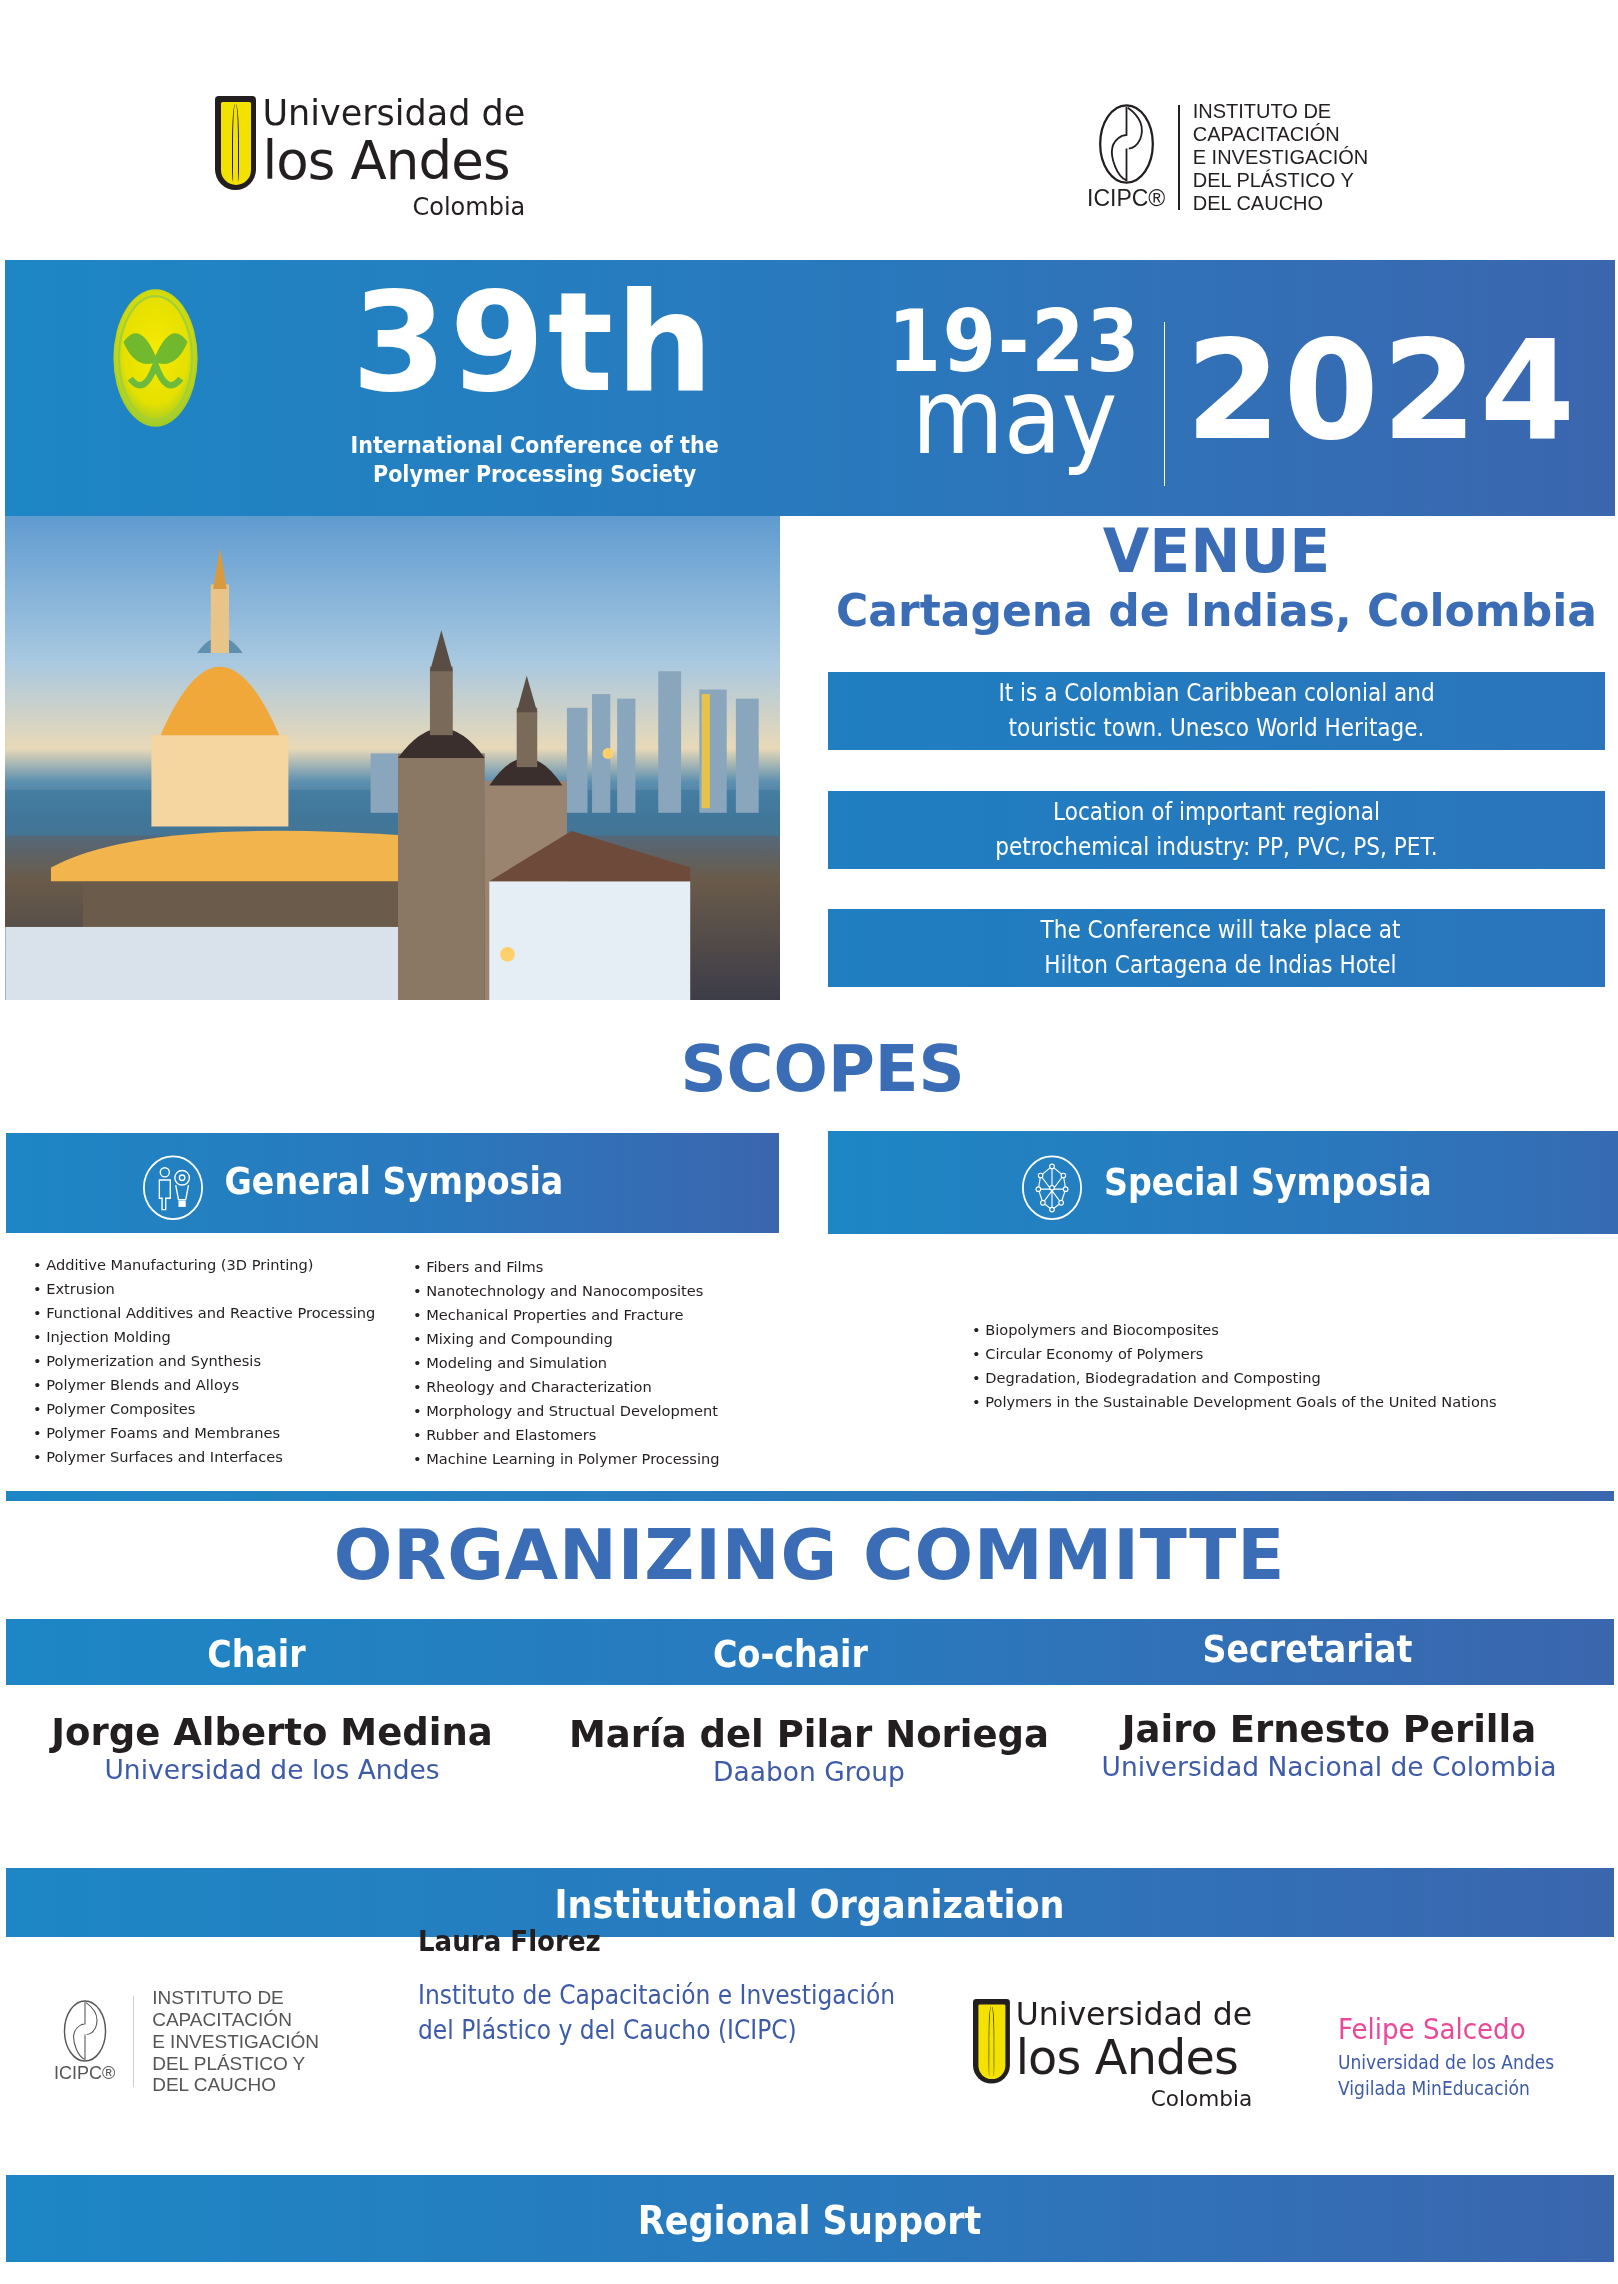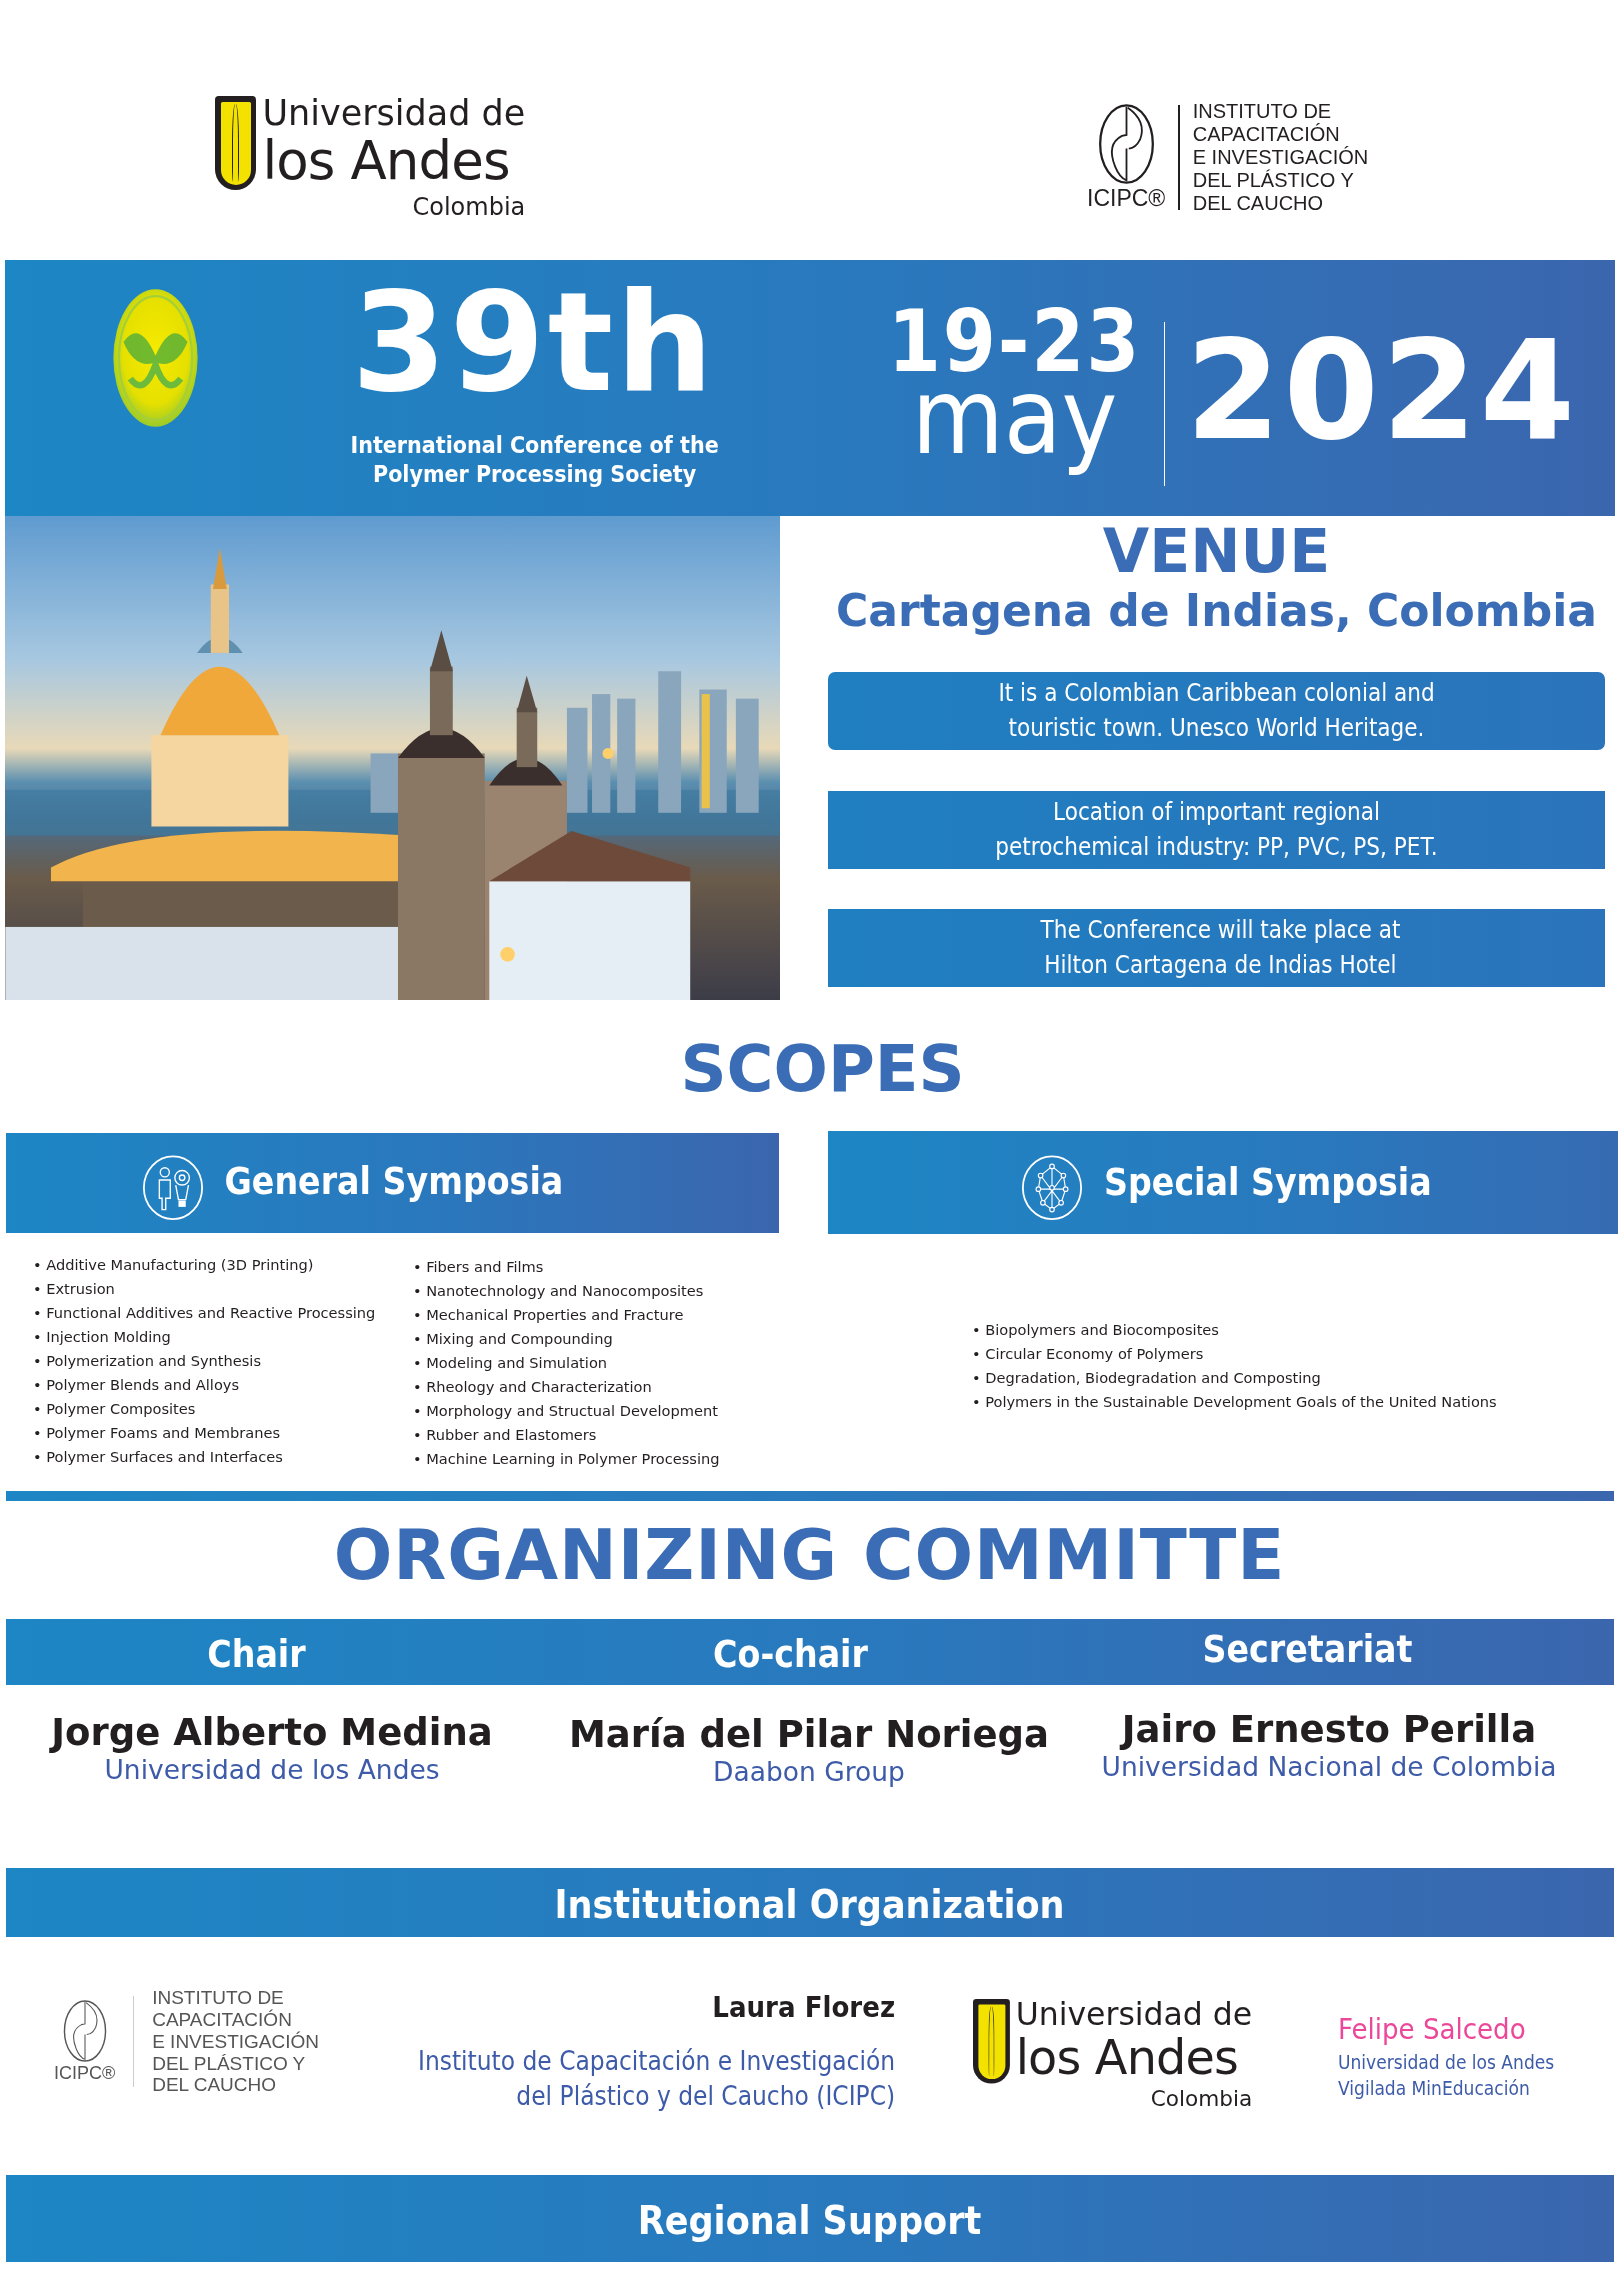--- a/index.html
+++ b/index.html
@@ -126,21 +126,21 @@
     <polygon points="1060,800 1240,690 1500,770 1500,800" fill="#6d4a3a"></polygon>
     <rect x="0" y="900" width="860" height="160" fill="#d9e2ea"></rect>
     <circle cx="1320" cy="520" r="12" fill="#ffcf6a"></circle>
     <circle cx="1100" cy="960" r="16" fill="#ffcf6a"></circle>
   </svg>
 </div>
 
 <div class="abs center blue-title" style="left:828px;top:521px;width:777px;font-size:60px;line-height:1;">VENUE</div>
 <div class="abs center blue-title" style="left:828px;top:589px;width:777px;font-size:44px;line-height:1;">Cartagena de Indias, Colombia</div>
 
-<div class="venue-box" style="top:672px;border-radius:7px;">
+<div class="venue-box" style="top:672px;">
   <div>
       <div>It is a Colombian Caribbean colonial and</div>
       <div>touristic town. Unesco World Heritage.</div>
     </div>
 </div>
 <div class="venue-box" style="top:791px;">
   <div>
       <div>Location of important regional</div>
       <div>petrochemical industry: PP, PVC, PS, PET.</div>
     </div>
@@ -257,21 +257,21 @@
   <div style="width:0.9px;height:91px;background:#ccc;margin:0 18px;"></div>
   <div class="icipc-text" style="font-size:19px;color:#555;">
     <div>INSTITUTO DE</div>
     <div>CAPACITACIÓN</div>
     <div>E INVESTIGACIÓN</div>
     <div>DEL PLÁSTICO Y</div>
     <div>DEL CAUCHO</div>
   </div>
 </div>
 
-<div class="abs" style="left:418px;top:1990px;text-align:right;">
+<div class="abs" style="left:418px;top:1924px;">
   <div style="font-size:29px;font-weight:bold;color:#231f20;">Laura Florez</div>
   <div style="font-size:26px;color:#3d5ba8;line-height:1.35;margin-top:20px;">
     <div>Instituto de Capacitación e Investigación</div>
     <div>del Plástico y del Caucho (ICIPC)</div>
   </div>
 </div>
 
 <div class="abs uandes" style="left:973px;top:1999px;transform:scale(0.9);transform-origin:left top;">
   <div class="shield">
       <div class="inner"></div>

